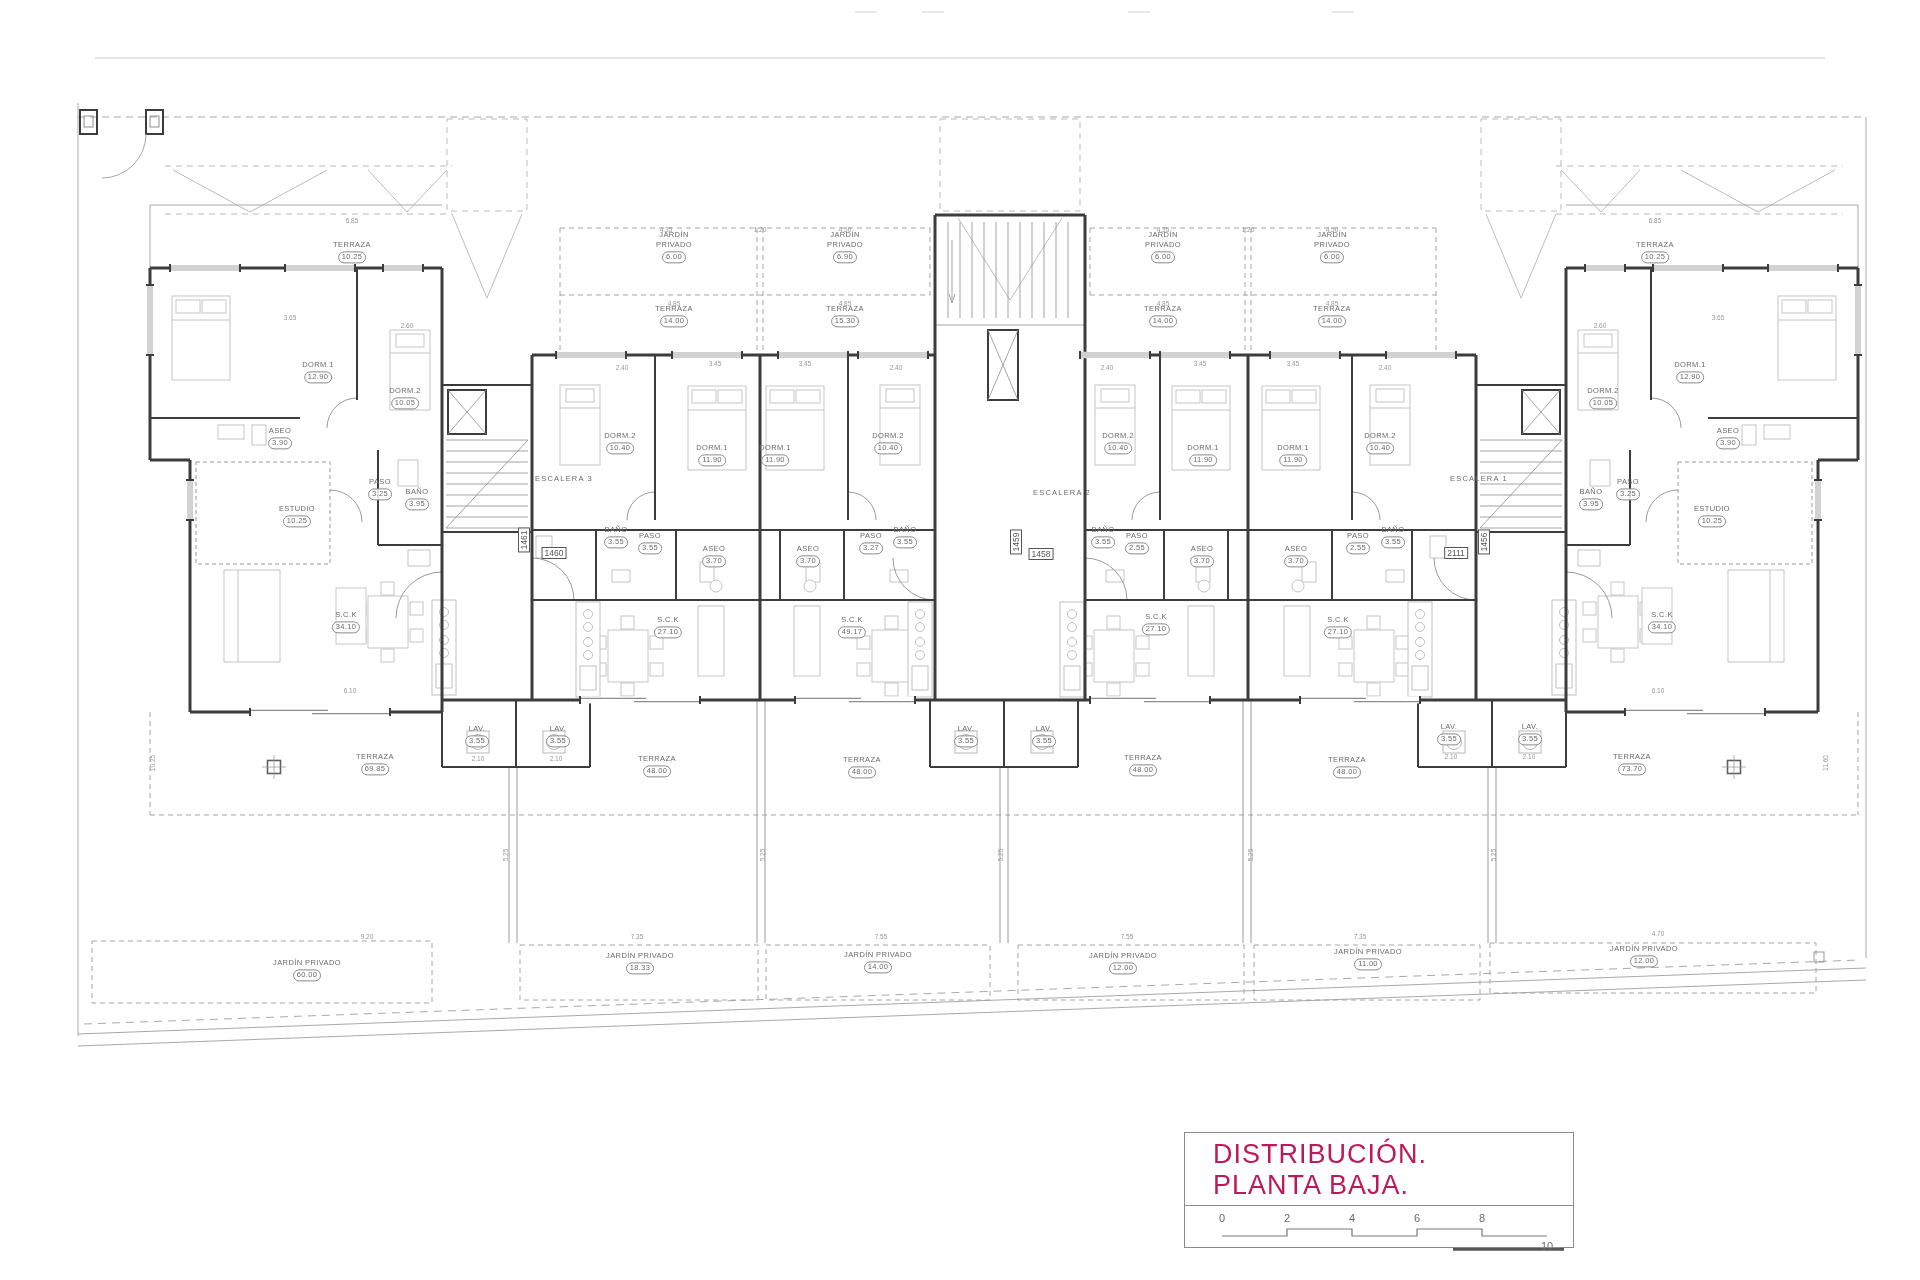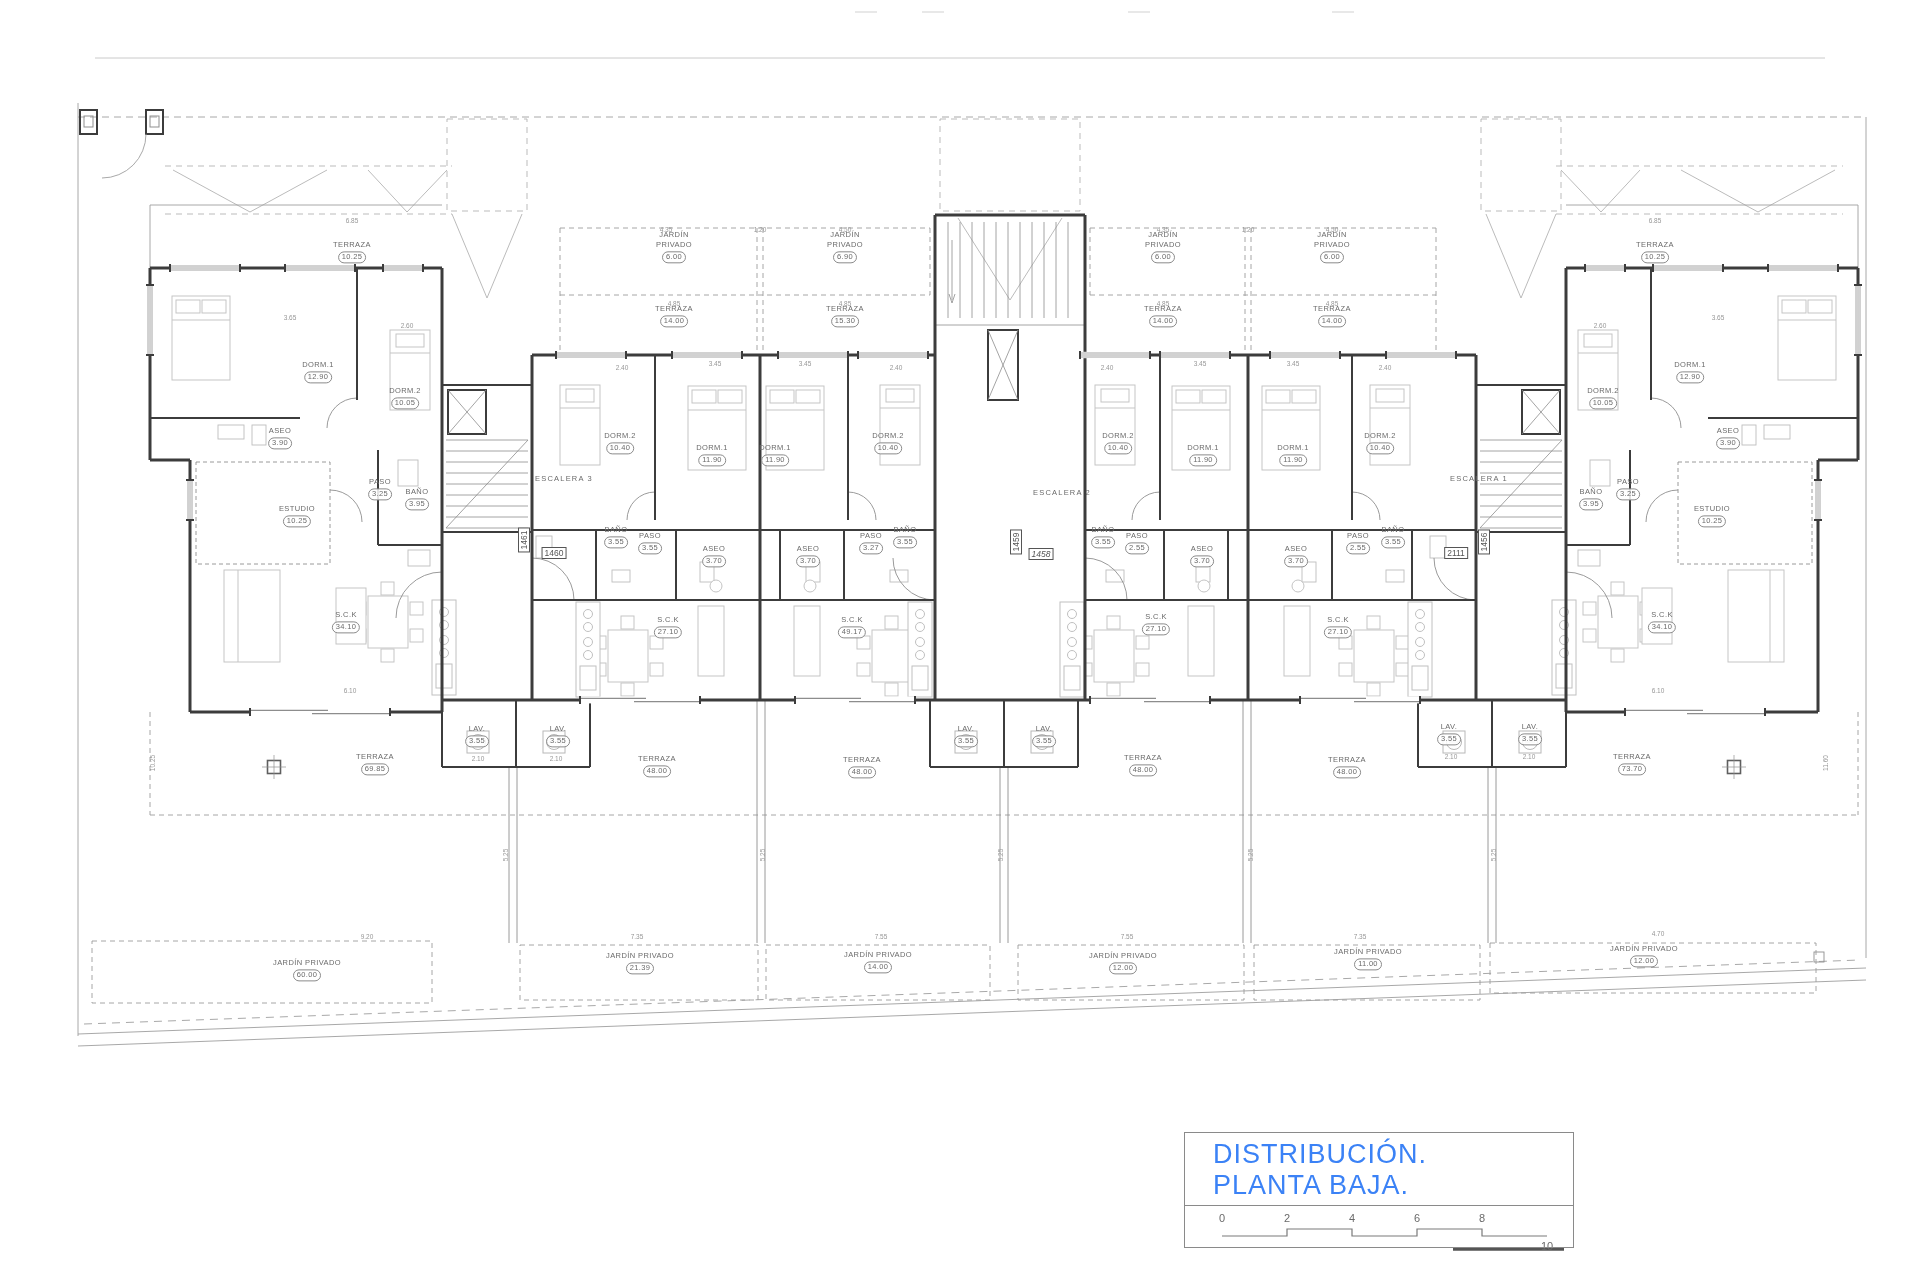--- a/index.html
+++ b/index.html
@@ -13,21 +13,21 @@
         font-size:7.5px;letter-spacing:.3px;background:rgba(255,255,255,.85);margin-top:1px;}
   .slab{position:absolute;transform:translate(-50%,-50%);color:#6a6a6a;font-size:7.5px;
         letter-spacing:1.2px;white-space:nowrap;padding-left:36px;}
   .tag{position:absolute;transform:translate(-50%,-50%);border:1.2px solid #555;color:#555;
        font-size:8.5px;padding:0 2px;background:#fff;white-space:nowrap;}
   .tag.rot{transform:translate(-50%,-50%) rotate(-90deg);}
   .dim{position:absolute;transform:translate(-50%,-50%);color:#979797;font-size:6.5px;white-space:nowrap;}
   .dim.rot{transform:translate(-50%,-50%) rotate(-90deg);}
   #title-block{position:absolute;left:1184px;top:1132px;width:388px;height:114px;
                border:1px solid #8a8a8a;}
-  #title-text{position:absolute;left:28px;top:6px;color:#3b82f6;font-size:27px;
+  #title-text{position:absolute;left:28px;top:6px;color:#be185d;font-size:27px;
               letter-spacing:1px;line-height:1.15;}
   #title-divider{position:absolute;left:0;top:72px;width:100%;border-top:1px solid #8a8a8a;}
   .stick{position:absolute;transform:translate(-50%,0);color:#6a6a6a;font-size:11px;}
 </style>
 </head>
 <body>
 
 <div id="sheet">
 
 <svg id="plan-svg" width="1920" height="1280" viewBox="0 0 1920 1280">
@@ -377,32 +377,32 @@
       <div class="rlab" style="left: 1044px; top: 736px;"><div>LAV.</div><div class="rval">3.55</div></div>
       <div class="rlab" style="left: 1449px; top: 734px;"><div>LAV.</div><div class="rval">3.55</div></div>
       <div class="rlab" style="left: 1530px; top: 734px;"><div>LAV.</div><div class="rval">3.55</div></div>
       <div class="rlab" style="left: 375px; top: 764px;"><div>TERRAZA</div><div class="rval">69.85</div></div>
       <div class="rlab" style="left: 657px; top: 766px;"><div>TERRAZA</div><div class="rval">48.00</div></div>
       <div class="rlab" style="left: 862px; top: 767px;"><div>TERRAZA</div><div class="rval">48.00</div></div>
       <div class="rlab" style="left: 1143px; top: 765px;"><div>TERRAZA</div><div class="rval">48.00</div></div>
       <div class="rlab" style="left: 1347px; top: 767px;"><div>TERRAZA</div><div class="rval">48.00</div></div>
       <div class="rlab" style="left: 1632px; top: 764px;"><div>TERRAZA</div><div class="rval">73.70</div></div>
       <div class="rlab" style="left: 307px; top: 970px;"><div>JARDÍN PRIVADO</div><div class="rval">60.00</div></div>
-      <div class="rlab" style="left: 640px; top: 963px;"><div>JARDÍN PRIVADO</div><div class="rval">21.39</div></div>
+      <div class="rlab" style="left: 640px; top: 963px;"><div>JARDÍN PRIVADO</div><div class="rval">18.33</div></div>
       <div class="rlab" style="left: 878px; top: 962px;"><div>JARDÍN PRIVADO</div><div class="rval">14.00</div></div>
       <div class="rlab" style="left: 1123px; top: 963px;"><div>JARDÍN PRIVADO</div><div class="rval">12.00</div></div>
       <div class="rlab" style="left: 1368px; top: 959px;"><div>JARDÍN PRIVADO</div><div class="rval">11.00</div></div>
       <div class="rlab" style="left: 1644px; top: 956px;"><div>JARDÍN PRIVADO</div><div class="rval">12.00</div></div>
       <div class="slab" style="left: 546px; top: 478px;">ESCALERA 3</div>
       <div class="slab" style="left: 1044px; top: 492px;">ESCALERA 2</div>
       <div class="slab" style="left: 1461px; top: 478px;">ESCALERA 1</div>
       <div class="tag rot" style="left: 524px; top: 540px;">1461</div>
       <div class="tag" style="left: 554px; top: 553px;">1460</div>
       <div class="tag rot" style="left: 1016px; top: 542px;">1459</div>
-      <div class="tag" style="left: 1041px; top: 554px; font-style: italic;">1458</div>
+      <div class="tag" style="left: 1041px; top: 554px;">1458</div>
       <div class="tag" style="left: 1456px; top: 553px;">2111</div>
       <div class="tag rot" style="left: 1484px; top: 542px;">1456</div>
       <div class="dim" style="left: 666px; top: 229px;">4.35</div>
       <div class="dim" style="left: 760px; top: 229px;">1.20</div>
       <div class="dim" style="left: 845px; top: 229px;">4.50</div>
       <div class="dim" style="left: 1163px; top: 229px;">4.35</div>
       <div class="dim" style="left: 1248px; top: 229px;">1.20</div>
       <div class="dim" style="left: 1332px; top: 229px;">4.50</div>
       <div class="dim" style="left: 674px; top: 303px;">4.85</div>
       <div class="dim" style="left: 845px; top: 303px;">4.85</div>

